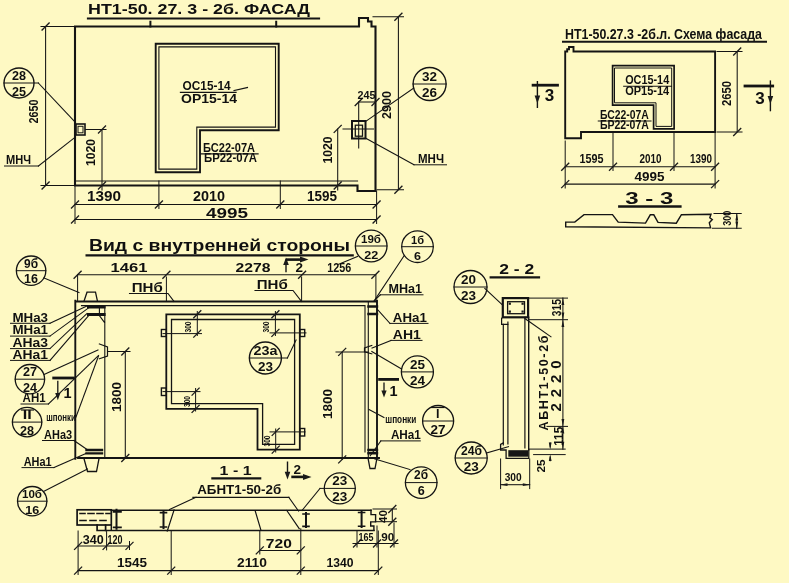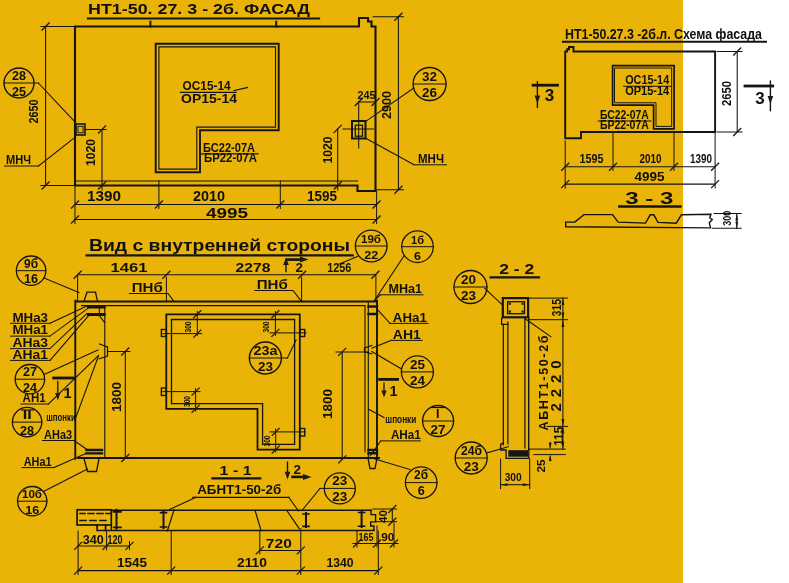--- a/index.html
+++ b/index.html
@@ -1,16 +1,16 @@
 <!DOCTYPE html>
 <html><head>
 <meta charset="utf-8">
 <style>
 html,body{margin:0;padding:0;background:#ffffff;}
-#page{width:683px;height:583px;position:relative;background:#eab308;}
+#page{width:789px;height:583px;position:relative;background:#fef9c3;}
 svg{position:absolute;top:0;left:0;}
 text{font-family:"Liberation Sans",sans-serif;font-weight:bold;fill:#101010;}
 .ln{stroke:#141414;fill:none;stroke-linecap:square;}
 </style>
 </head>
 <body>
 <div id="page">
 <svg width="789" height="583" viewBox="0 0 789 583">
 <defs>
 <g id="tk">

